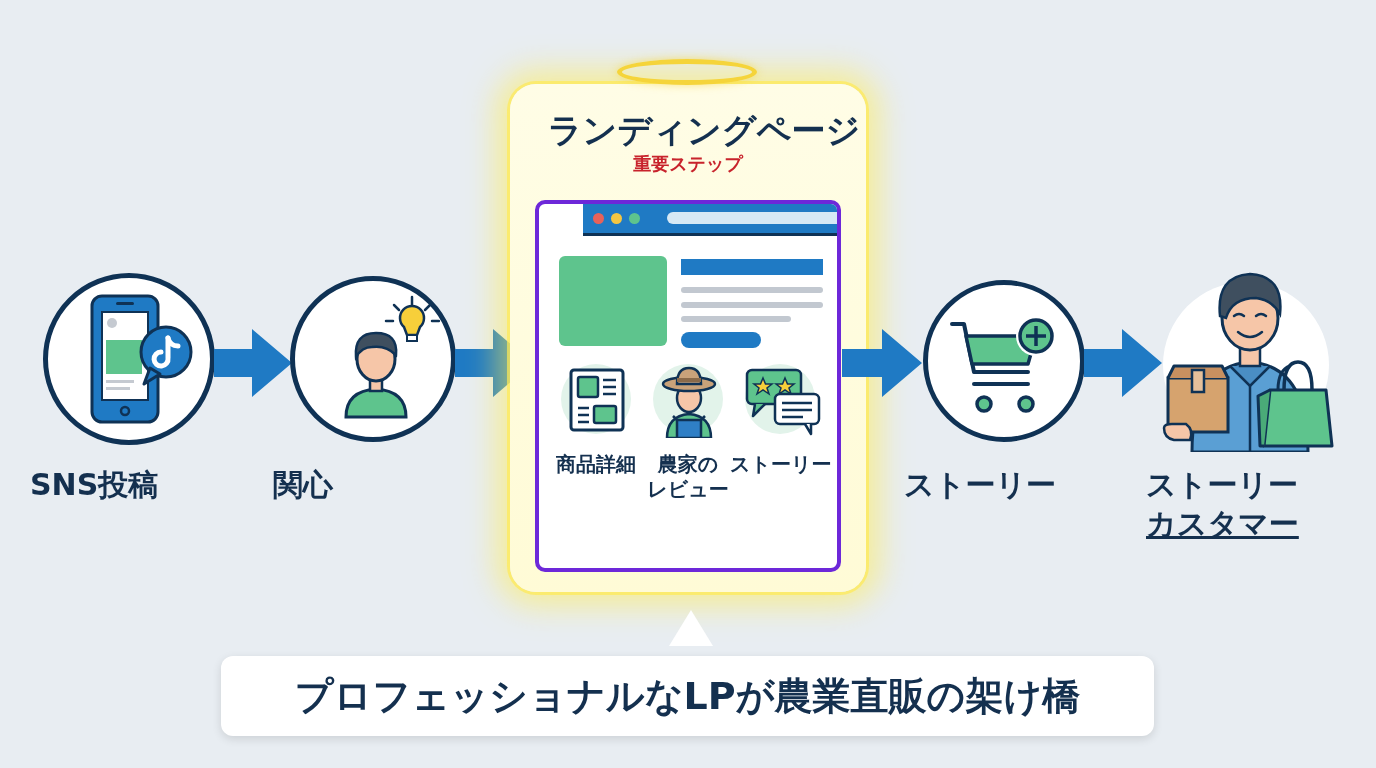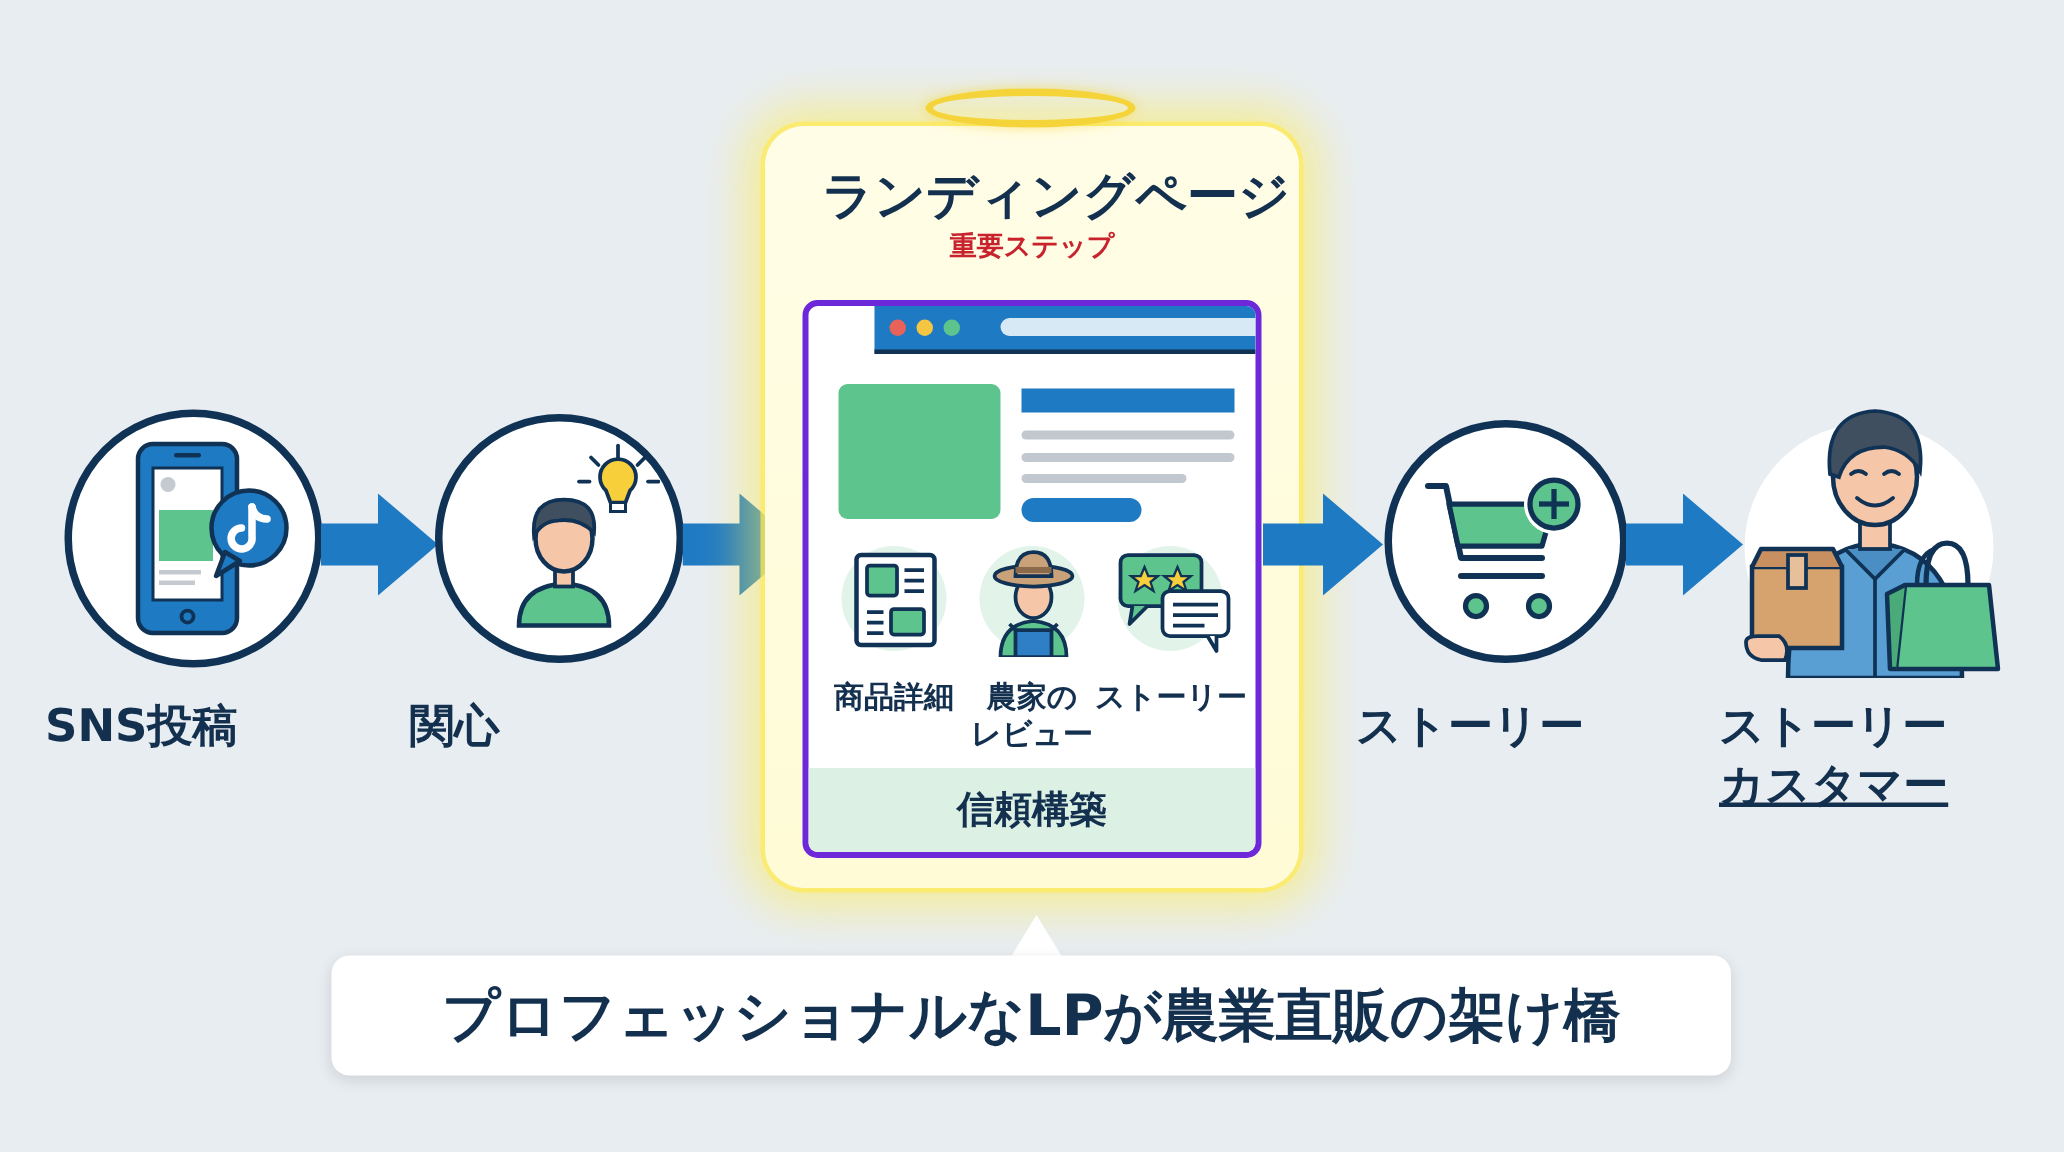--- a/index.html
+++ b/index.html
@@ -93,21 +93,21 @@
     font-weight: bold; font-size: 20px; color: #14304f; line-height: 1.25;
     white-space: nowrap;
   }
   .trust-band {
     position: absolute; left: 0; bottom: 0; width: 100%; height: 56px;
     background: #dcf0e4; text-align: center; line-height: 56px;
     font-weight: bold; font-size: 25px; color: #14304f;
   }
   
   .callout {
-    position: absolute; left: 221px; top: 637px; width: 933px; height: 80px;
+    position: absolute; left: 221px; top: 656px; width: 933px; height: 80px;
     background: #ffffff; border-radius: 12px;
     box-shadow: 0 3px 10px rgba(0,0,0,0.12);
     text-align: center; line-height: 80px;
     font-weight: bold; font-size: 38px; color: #14304f;
     white-space: nowrap;
   }
   .callout-tip {
     position: absolute; left: 669px; top: 610px; width: 0; height: 0;
     border-left: 22px solid transparent; border-right: 22px solid transparent;
     border-bottom: 36px solid #ffffff;
@@ -221,21 +221,20 @@
       <line x1="39" y1="44" x2="69" y2="44" stroke="#0f3255" stroke-width="2.5"></line>
       <line x1="39" y1="51" x2="60" y2="51" stroke="#0f3255" stroke-width="2.5"></line>
     </svg>
   </div>
 
   <div class="feature-label" style="left:7px;">商品詳細</div>
   <div class="feature-label" style="left:99px;">農家の</div>
   <div class="feature-label" style="left:99px;top:273px;">レビュー</div>
   <div class="feature-label" style="left:191px;">ストーリー</div>
 
-  <div class="trust-band">信頼構築</div>
 </div>
 
 <svg class="arrow" style="left:842px;top:329px;" width="82" height="68" viewBox="0 0 82 68">
   <polygon points="0,20 40,20 40,0 80,34 40,68 40,48 0,48" fill="#1f7ac4"></polygon>
 </svg>
 
 <div class="circle" style="left:923px;top:280px;width:162px;height:162px;"></div>
 <svg class="abs" style="left:948px;top:312px;" width="120" height="110" viewBox="0 0 120 110">
   <path d="M4 12 L16 12 L26 60 L80 60" fill="none" stroke="#0f3255" stroke-width="4" stroke-linecap="round" stroke-linejoin="round"></path>
   <path d="M18 24 L88 24 L80 52 L24 52 Z" fill="#5ec48d" stroke="#0f3255" stroke-width="3.5" stroke-linejoin="round"></path>

